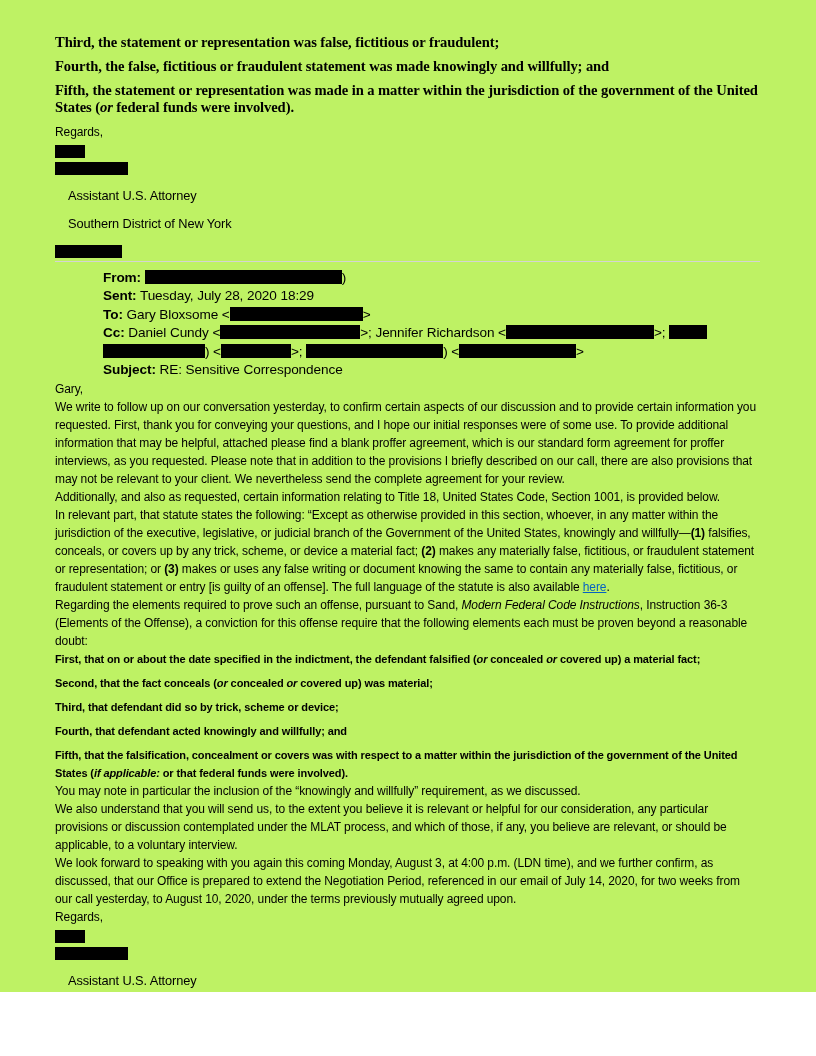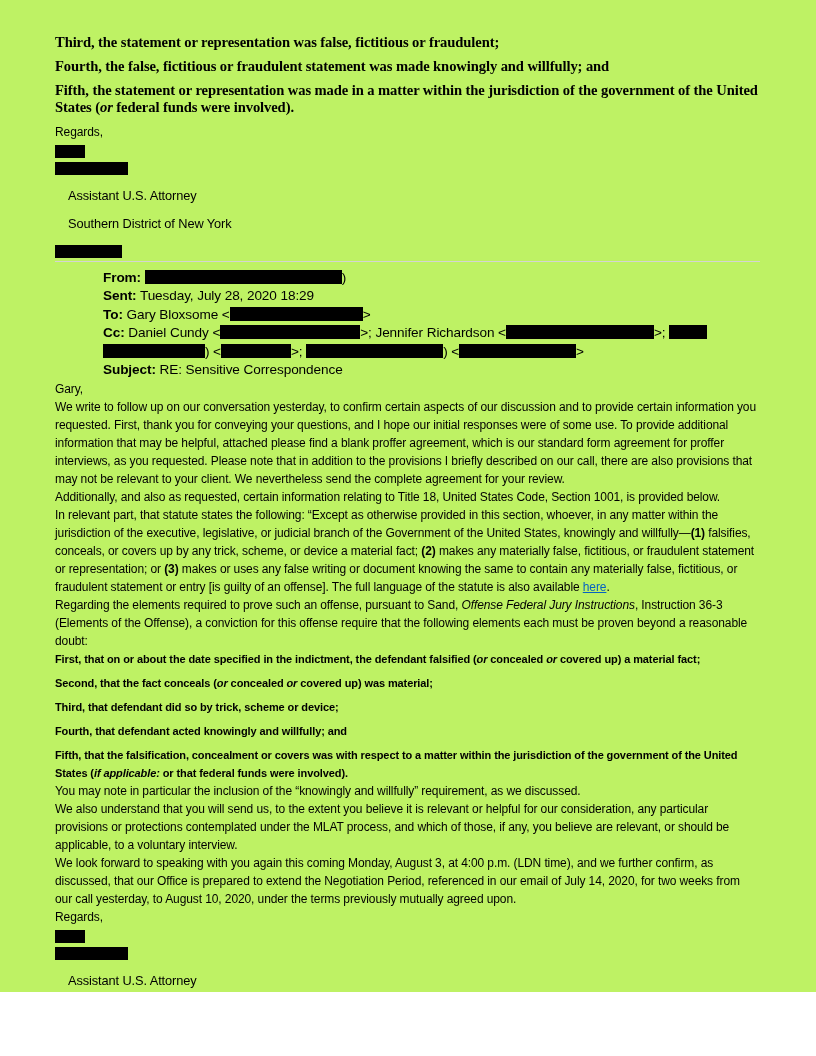--- a/index.html
+++ b/index.html
@@ -59,30 +59,30 @@
     <p class="hline"><span class="hb">Cc:</span> <span>Daniel Cundy &lt;</span><span class="redact" style="width:140px"></span><span>&gt;; </span><span>Jennifer Richardson &lt;</span><span class="redact" style="width:148px"></span><span>&gt;; </span><span class="redact" style="width:38px"></span></p>
     <p class="hline"><span class="redact" style="width:102px"></span><span>) &lt;</span><span class="redact" style="width:70px"></span><span>&gt;; </span><span class="redact" style="width:137px"></span><span>) &lt;</span><span class="redact" style="width:117px"></span><span>&gt;</span></p>
     <p class="hline"><span class="hb">Subject:</span> <span>RE: Sensitive Correspondence</span></p>
   </section>
 
   <section>
     <p class="line">Gary,</p>
     <p class="line">We write to follow up on our conversation yesterday, to confirm certain aspects of our discussion and to provide certain information you requested. First, thank you for conveying your questions, and I hope our initial responses were of some use. To provide additional information that may be helpful, attached please find a blank proffer agreement, which is our standard form agreement for proffer interviews, as you requested. Please note that in addition to the provisions I briefly described on our call, there are also provisions that may not be relevant to your client. We nevertheless send the complete agreement for your review.</p>
     <p class="line">Additionally, and also as requested, certain information relating to Title 18, United States Code, Section 1001, is provided below.</p>
     <p class="line"><span>In relevant part, that statute states the following: “Except as otherwise provided in this section, whoever, in any matter within the jurisdiction of the executive, legislative, or judicial branch of the Government of the United States, knowingly and willfully—</span><span class="b-inline">(1)</span><span> falsifies, conceals, or covers up by any trick, scheme, or device a material fact; </span><span class="b-inline">(2)</span><span> makes any materially false, fictitious, or fraudulent statement or representation; or </span><span class="b-inline">(3)</span><span> makes or uses any false writing or document knowing the same to contain any materially false, fictitious, or fraudulent statement or entry [is guilty of an offense]. The full language of the statute is also available </span><a class="doc-link" href="#">here</a><span>.</span></p>
-    <p class="line"><span>Regarding the elements required to prove such an offense, pursuant to Sand, </span><span class="it" style="font-style:italic">Offense Federal Jury Instructions</span><span>, Instruction 36-3 (Elements of the Offense), a conviction for this offense require that the following elements each must be proven beyond a reasonable doubt:</span></p>
+    <p class="line"><span>Regarding the elements required to prove such an offense, pursuant to Sand, </span><span class="it" style="font-style:italic">Modern Federal Code Instructions</span><span>, Instruction 36-3 (Elements of the Offense), a conviction for this offense require that the following elements each must be proven beyond a reasonable doubt:</span></p>
 
     <p class="bp"><span>First, that on or about the date specified in the indictment, the defendant falsified (</span><span class="bi">or</span><span> concealed </span><span class="bi">or</span><span> covered up) a material fact;</span></p>
     <p class="bp"><span>Second, that the fact conceals (</span><span class="bi">or</span><span> concealed </span><span class="bi">or</span><span> covered up) was material;</span></p>
     <p class="bp">Third, that defendant did so by trick, scheme or device;</p>
     <p class="bp">Fourth, that defendant acted knowingly and willfully; and</p>
     <p class="bp last"><span>Fifth, that the falsification, concealment or covers was with respect to a matter within the jurisdiction of the government of the United States (</span><span class="bi">if applicable:</span><span> or that federal funds were involved).</span></p>
 
     <p class="line">You may note in particular the inclusion of the “knowingly and willfully” requirement, as we discussed.</p>
-    <p class="line">We also understand that you will send us, to the extent you believe it is relevant or helpful for our consideration, any particular provisions or protections contemplated under the MLAT process, and which of those, if any, you believe are relevant, or should be applicable, to a voluntary interview.</p>
+    <p class="line">We also understand that you will send us, to the extent you believe it is relevant or helpful for our consideration, any particular provisions or discussion contemplated under the MLAT process, and which of those, if any, you believe are relevant, or should be applicable, to a voluntary interview.</p>
     <p class="line">We look forward to speaking with you again this coming Monday, August 3, at 4:00 p.m. (LDN time), and we further confirm, as discussed, that our Office is prepared to extend the Negotiation Period, referenced in our email of July 14, 2020, for two weeks from our call yesterday, to August 10, 2020, under the terms previously mutually agreed upon.</p>
     <p class="line">Regards,</p>
   </section>
 
   <section>
     <div class="redact-block" style="width:30px"></div>
     <div class="redact-block" style="width:73px"></div>
     <p class="sig-line">Assistant U.S. Attorney</p>
     <p class="sig-line">Southern District of New York</p>
   </section>

